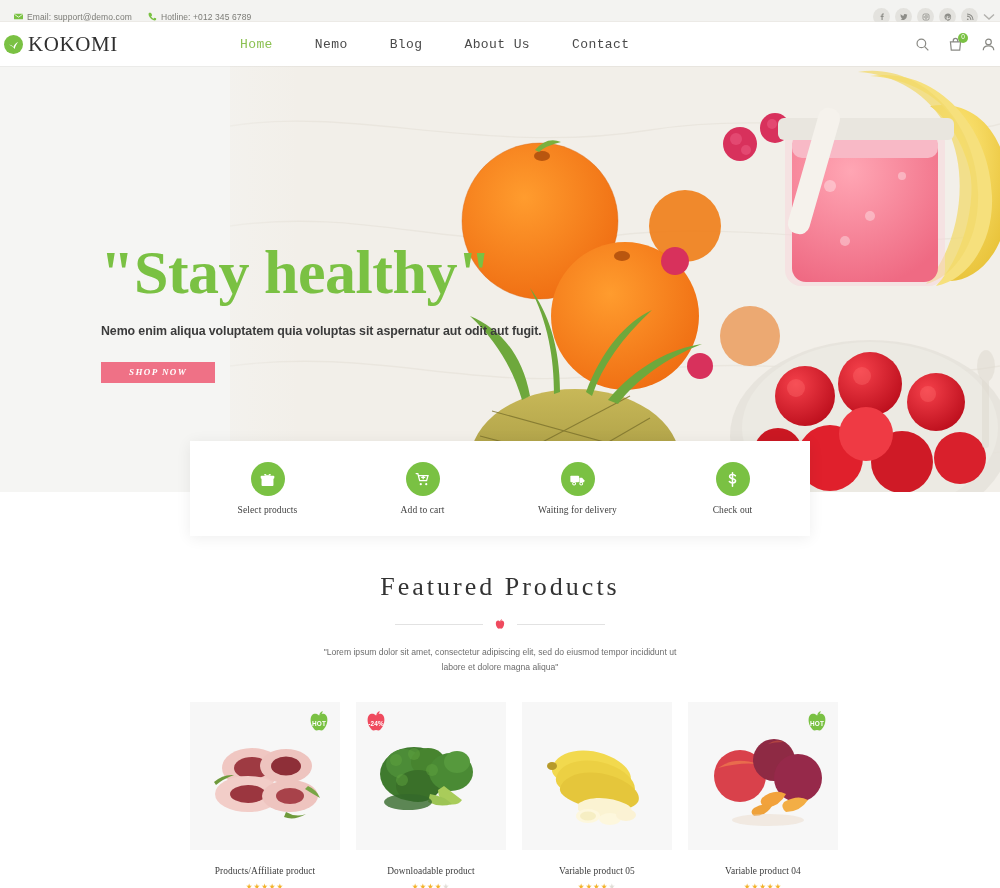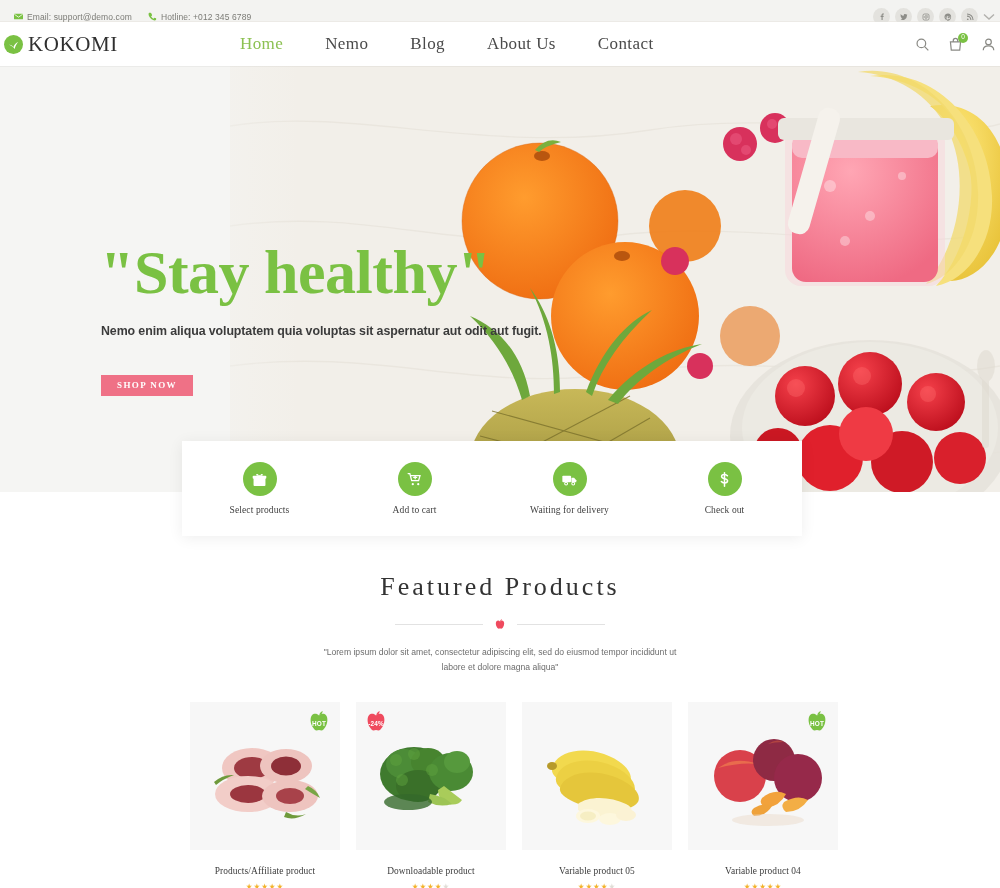--- a/index.html
+++ b/index.html
@@ -41,22 +41,22 @@
     width:19px;height:19px;border-radius:50%;background:#7ac143;
     display:flex;align-items:center;justify-content:center;flex:none;
   }
   .logo-mark svg{display:block;}
   .logo-text{
     font-family:"Liberation Serif", serif;font-size:21px;letter-spacing:.6px;
     color:#2f2f2f;line-height:1;
   }
   .nav{display:flex;align-items:center;gap:0;flex:1;}
   .nav a{
-    font-family:Liberation Serif, serif;
-    font-size:17px;color:#4a4a4a;text-decoration:none;
+    font-family:Liberation Mono, monospace;
+    font-size:13px;color:#4a4a4a;text-decoration:none;
     padding:0 21px;letter-spacing:.4px;
   }
   .nav a.active{color:#8cc152;}
   .header-icons{display:flex;align-items:center;gap:18px;}
   .hico{width:15px;height:15px;color:#8a8a85;position:relative;display:block;}
   .hico svg{display:block;}
   .cart-badge{
     position:absolute;top:-4px;right:-5px;width:10px;height:10px;border-radius:50%;
     background:#7ac143;color:#fff;font-size:6.5px;display:flex;align-items:center;
     justify-content:center;font-family:"Liberation Sans",sans-serif;line-height:1;
@@ -79,31 +79,31 @@
     font-family:"Liberation Serif", serif;
     font-size:62px;color:#7ac143;font-weight:bold;letter-spacing:-.5px;line-height:1;
     white-space:nowrap;
   }
   .hero-sub{
     position:absolute;top:258px;left:1px;
     font-size:12.4px;color:#3b3b3b;font-weight:bold;letter-spacing:-.1px;
     white-space:nowrap;
   }
   .shop-btn{
-    position:absolute;top:309px;left:1px;
+    position:absolute;top:296px;left:1px;
     background:#ef7186;color:#fff;border:none;
     font-family:"Liberation Serif",serif;
     font-size:9px;letter-spacing:1.4px;font-weight:bold;
-    padding:0 16px;height:21px;line-height:21px;cursor:pointer;
+    padding:0 28px;height:21px;line-height:21px;cursor:pointer;font-style:italic;
   }
 
   
   .steps-wrap{position:relative;height:64px;background:#fff;}
   .steps{
-    position:absolute;left:182px;top:-51px;width:620px;height:95px;
+    position:absolute;left:190px;top:-51px;width:620px;height:95px;
     background:#fff;box-shadow:0 2px 14px rgba(0,0,0,.07);
     display:flex;align-items:center;z-index:10;
   }
   .step{flex:1;display:flex;flex-direction:column;align-items:center;gap:9px;}
   .step-ico{
     width:34px;height:34px;border-radius:50%;background:#7ac143;
     display:flex;align-items:center;justify-content:center;
   }
   .step-ico svg{display:block;}
   .step-label{

